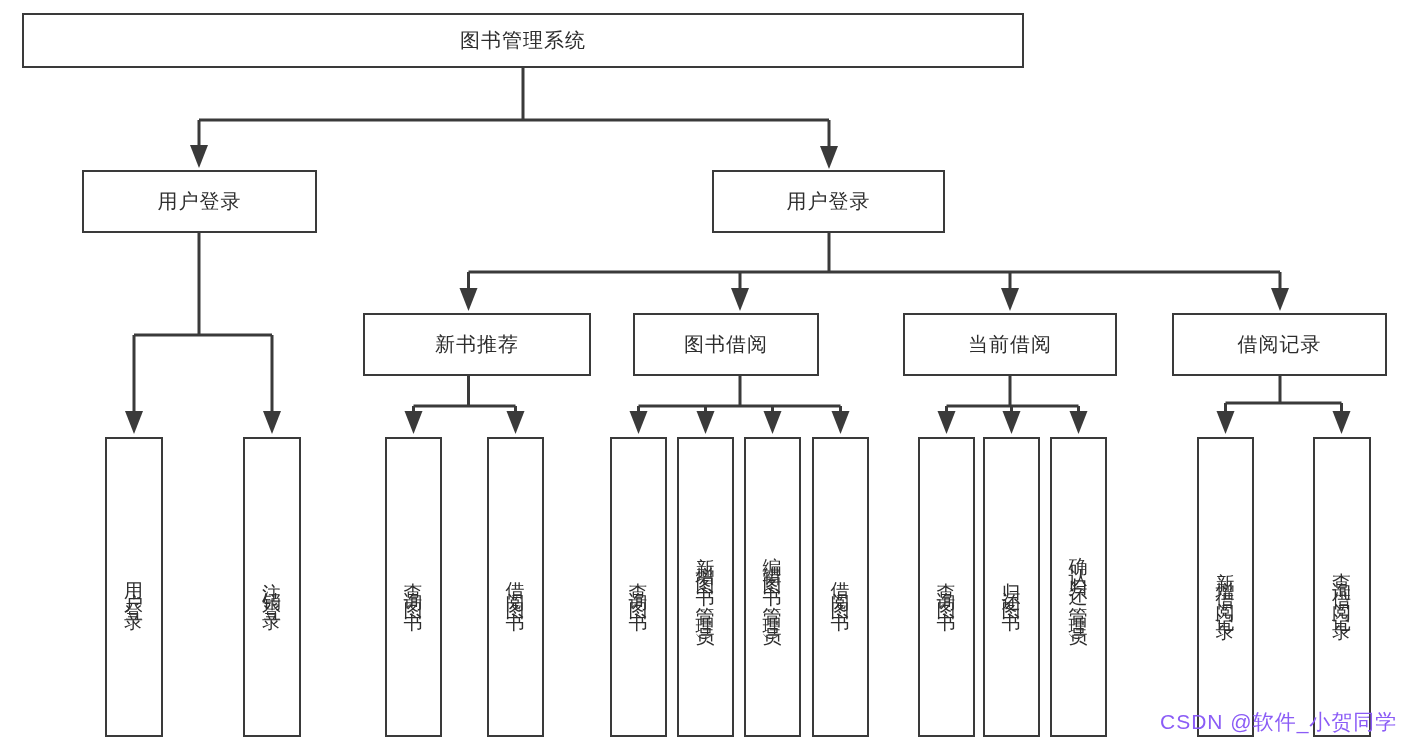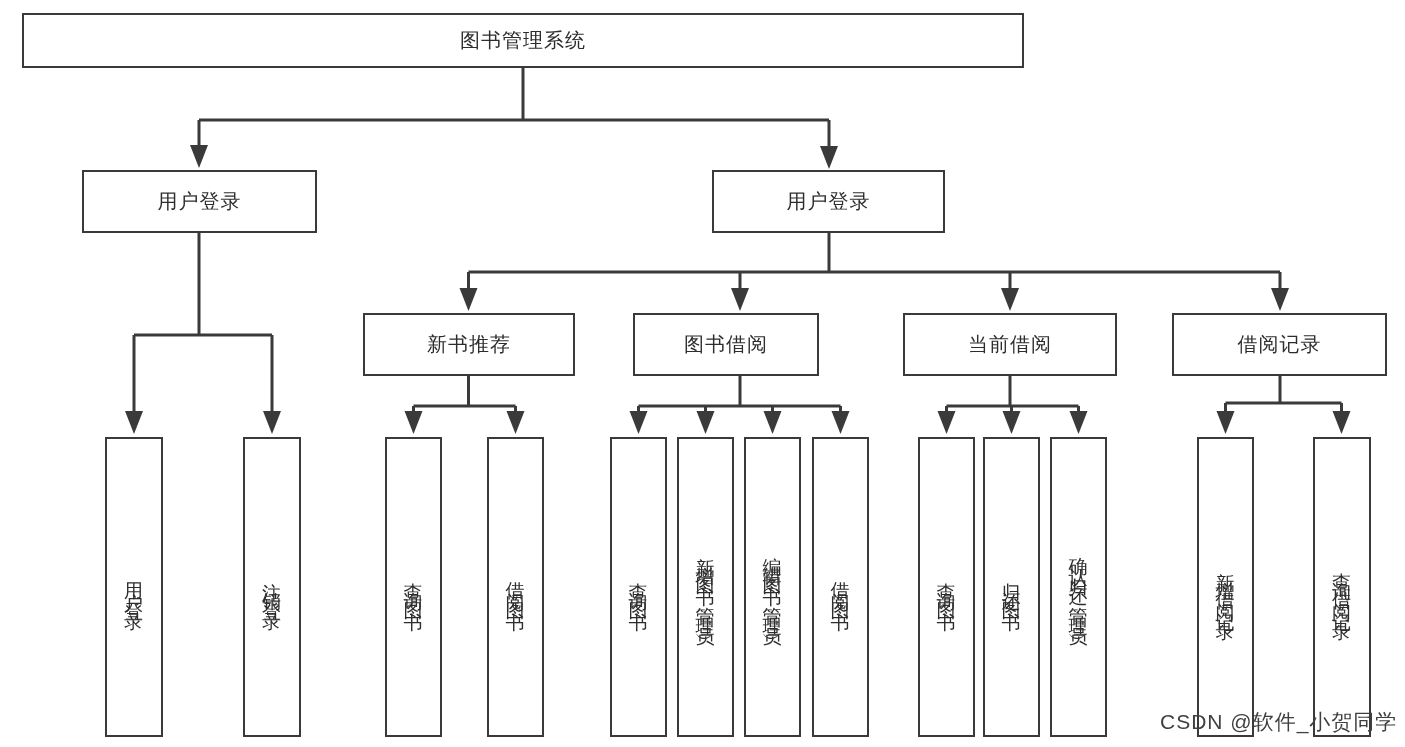--- a/index.html
+++ b/index.html
@@ -43,21 +43,21 @@
     font-size: 19px;
     letter-spacing: 10px;
     line-height: 1;
   }
   .watermark {
     position: absolute;
     left: 1160px;
     top: 708px;
     font-size: 21px;
     letter-spacing: 1px;
-    color: #404040;
+    color: #8b5cf6;
     white-space: nowrap;
   }
 </style>
 </head>
 <body>
 
 <div class="canvas">
 
   <svg class="wires" viewBox="0 0 1405 747" aria-hidden="true">
     <g stroke="#3a3a3a" stroke-width="3" fill="none">
@@ -96,21 +96,21 @@
     <span class="lbl">图书管理系统</span>
   </div>
 
   <div class="node hnode" style="left:82px;top:170px;width:235px;height:63px">
     <span class="lbl">用户登录</span>
   </div>
   <div class="node hnode" style="left:712px;top:170px;width:233px;height:63px">
     <span class="lbl">用户登录</span>
   </div>
 
-  <div class="node hnode" style="left:363px;top:313px;width:212px;height:63px">
+  <div class="node hnode" style="left:363px;top:313px;width:228px;height:63px">
     <span class="lbl">新书推荐</span>
   </div>
   <div class="node hnode" style="left:633px;top:313px;width:186px;height:63px">
     <span class="lbl">图书借阅</span>
   </div>
   <div class="node hnode" style="left:1172px;top:313px;width:215px;height:63px">
     <span class="lbl">借阅记录</span>
   </div>
   <div class="node hnode" style="left:903px;top:313px;width:214px;height:63px">
     <span class="lbl">当前借阅</span>

